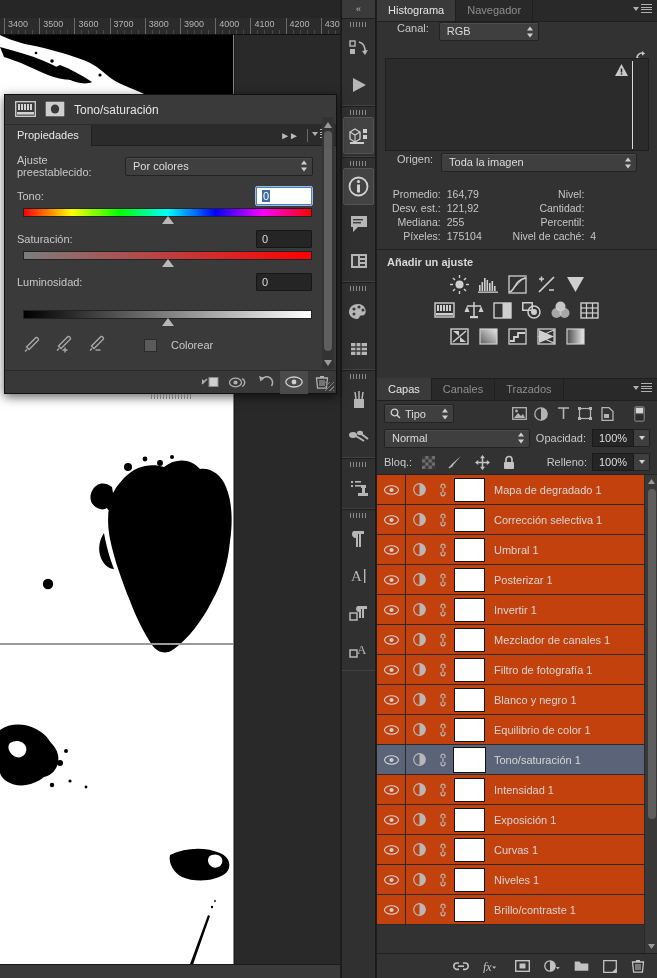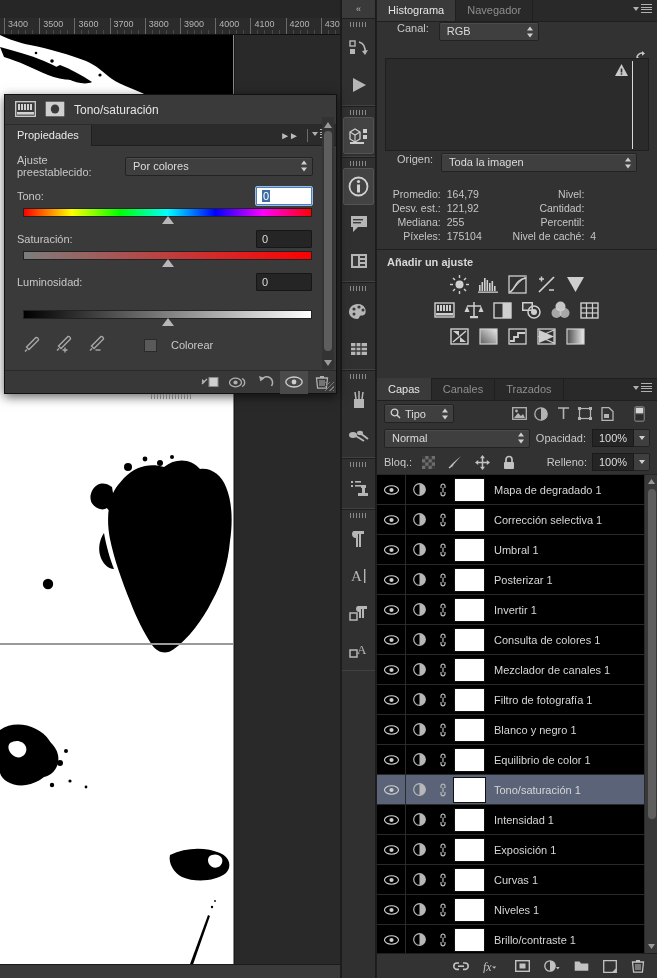--- a/index.html
+++ b/index.html
@@ -94,21 +94,21 @@
   #layers-blend { display:flex; align-items:center; height:24px; padding:0 7px; gap:6px; }
   #layers-lock { display:flex; align-items:center; height:24px; padding:0 7px; gap:5px; }
   .numbox { background:#252525; border:1px solid #1a1a1a; height:18px; line-height:16px; color:#dcdcdc;
     font-size:11px; text-align:center; width:42px; border-radius:0; cursor:text; }
   .numcaret { width:16px; height:18px; background:#3f3f3f; border:1px solid #222; border-left:none;
     display:flex;align-items:center;justify-content:center;cursor:pointer;border-radius:0 2px 2px 0;}
   .numcaret b { width:0;height:0;border-left:3.5px solid transparent;border-right:3.5px solid transparent;border-top:4px solid #cfcfcf;display:block;}
 
   #layer-list { flex:1; overflow:hidden; position:relative; border-top:1px solid #262626; }
   .layer-row { display:flex; align-items:center; height:30px; border-bottom:1px solid #2a2a2a;
-    background:#000000; cursor:pointer; }
+    background:#c2410c; cursor:pointer; }
   .layer-row.selected { background:#5a6378; }
   .lcell-eye { width:29px; display:flex; align-items:center; justify-content:center; border-right:1px solid #2a2a2a; height:30px;}
   .lcell-adj { width:26px; display:flex; align-items:center; justify-content:center; }
   .lcell-link { width:22px; display:flex; align-items:center; justify-content:center; }
   .lthumb { width:31px; height:24px; background:#fff; border:1px solid #111; }
   .layer-row.selected .lthumb { border:2px solid #fff; outline:1px solid #111; }
   .lname { margin-left:9px; font-size:11px; color:#d6d6d6; white-space:nowrap; overflow:hidden; }
   #layer-scroll { position:absolute; right:0; top:0; width:13px; bottom:0; background:#383838; border-left:1px solid #2a2a2a;}
   #layer-scroll .thumb { position:absolute; left:3px; top:14px; width:8px; height:330px; background:#5e5e5e; border-radius:4px; }
   .sc-arrow { position:absolute; left:0; width:13px; height:13px; display:flex;align-items:center;justify-content:center; cursor:pointer;}
@@ -941,43 +941,20 @@
                 </svg>
               </div>
               <div class="lcell-link">
                 <svg width="10" height="14" viewBox="0 0 10 14">
                   <path d="M3 5 V3.2 A2 2 0 0 1 7 3.2 V5" fill="none" stroke="#b8b8b8" stroke-width="1.2"></path>
                   <path d="M3 9 V10.8 A2 2 0 0 0 7 10.8 V9" fill="none" stroke="#b8b8b8" stroke-width="1.2"></path>
                   <path d="M5 4.5 V9.5" stroke="#b8b8b8" stroke-width="1.2"></path>
                 </svg>
               </div>
               <div class="lthumb"></div>
-              <div class="lname">Consulta de colores 1</div>
-            </div>
-            <div class="layer-row">
-              <div class="lcell-eye">
-                <svg width="15" height="10" viewBox="0 0 15 10">
-                  <ellipse cx="7.5" cy="5" rx="7" ry="4.2" fill="none" stroke="#cfcfcf" stroke-width="1.1"></ellipse>
-                  <circle cx="7.5" cy="5" r="2.1" fill="#cfcfcf"></circle>
-                </svg>
-              </div>
-              <div class="lcell-adj">
-                <svg width="13" height="13" viewBox="0 0 13 13">
-                  <circle cx="6.5" cy="6.5" r="5.8" fill="none" stroke="#b8b8b8" stroke-width="1.2"></circle>
-                  <path d="M6.5 0.7 A5.8 5.8 0 0 1 6.5 12.3 Z" fill="#b8b8b8"></path>
-                </svg>
-              </div>
-              <div class="lcell-link">
-                <svg width="10" height="14" viewBox="0 0 10 14">
-                  <path d="M3 5 V3.2 A2 2 0 0 1 7 3.2 V5" fill="none" stroke="#b8b8b8" stroke-width="1.2"></path>
-                  <path d="M3 9 V10.8 A2 2 0 0 0 7 10.8 V9" fill="none" stroke="#b8b8b8" stroke-width="1.2"></path>
-                  <path d="M5 4.5 V9.5" stroke="#b8b8b8" stroke-width="1.2"></path>
-                </svg>
-              </div>
-              <div class="lthumb"></div>
               <div class="lname">Mezclador de canales 1</div>
             </div>
             <div class="layer-row">
               <div class="lcell-eye">
                 <svg width="15" height="10" viewBox="0 0 15 10">
                   <ellipse cx="7.5" cy="5" rx="7" ry="4.2" fill="none" stroke="#cfcfcf" stroke-width="1.1"></ellipse>
                   <circle cx="7.5" cy="5" r="2.1" fill="#cfcfcf"></circle>
                 </svg>
               </div>
               <div class="lcell-adj">

